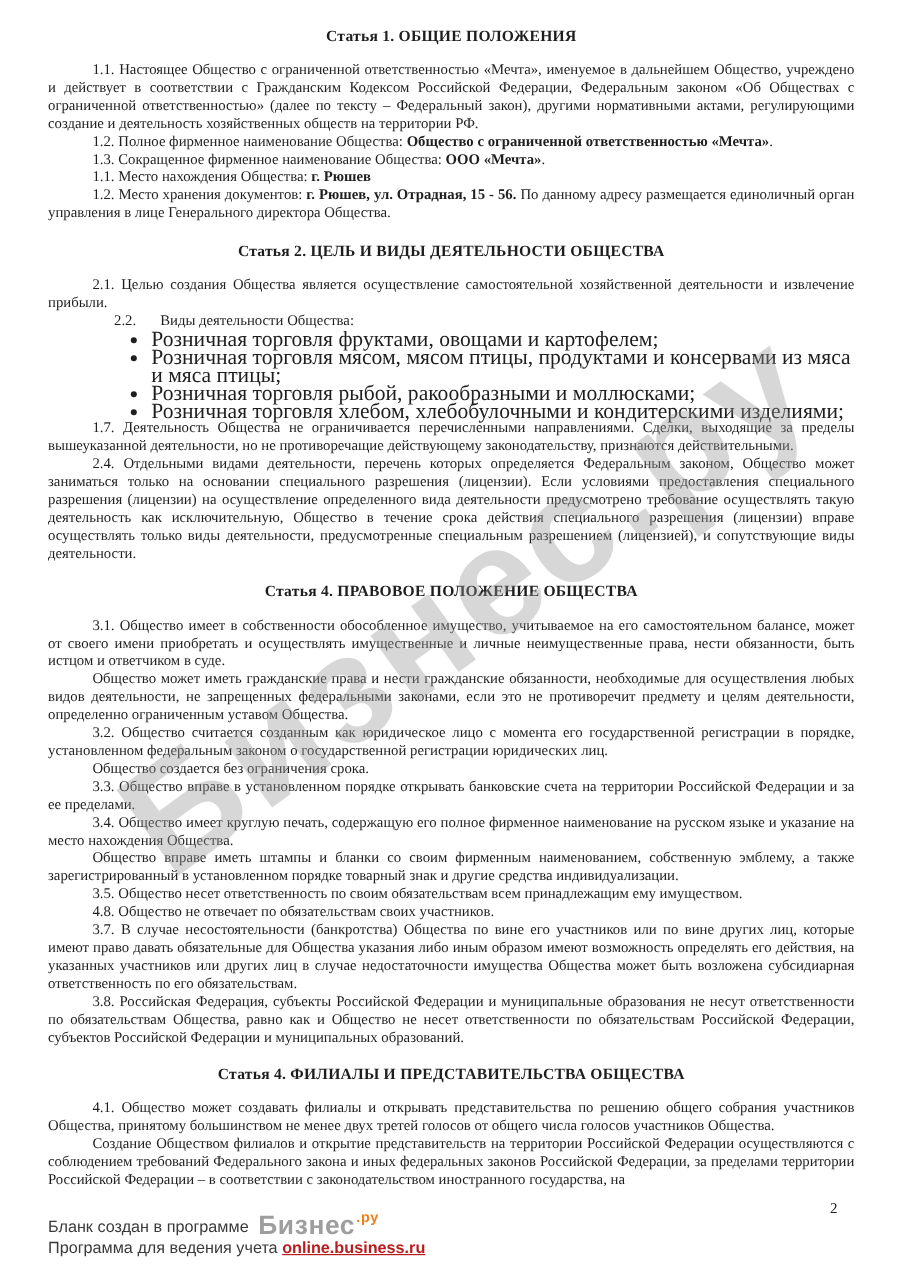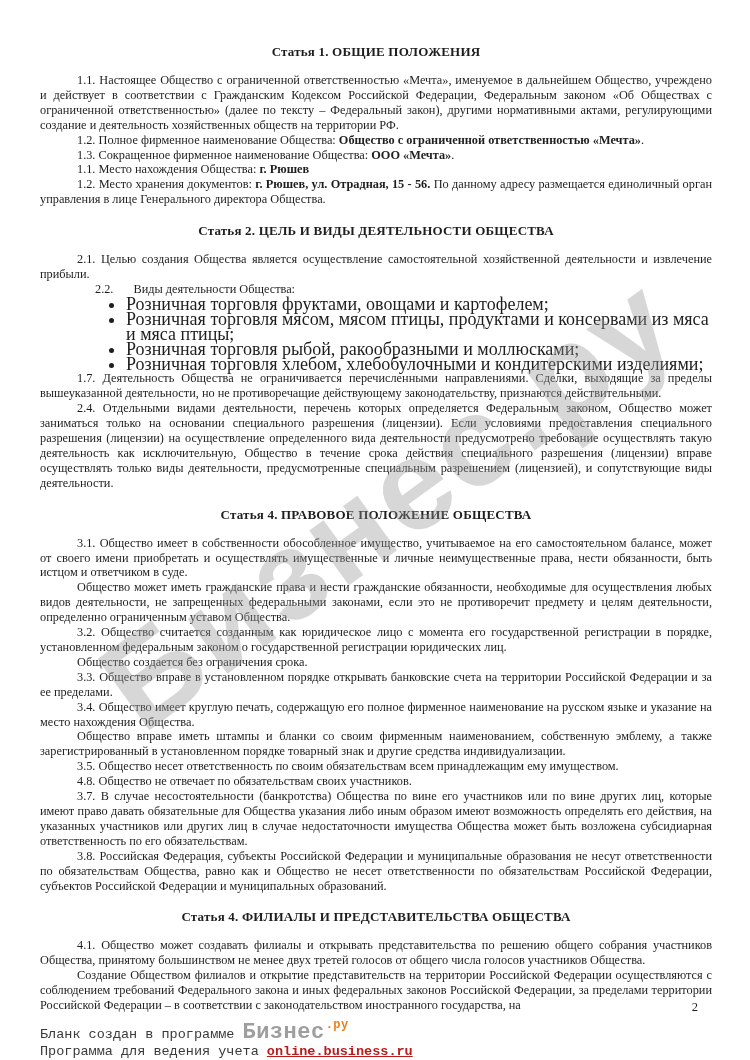--- a/index.html
+++ b/index.html
@@ -7,21 +7,21 @@
     position:relative;
     width:750px;height:1060px;
     background:#ffffff;
     overflow:hidden;
     font-family:"Liberation Serif","DejaVu Serif",serif;
     color:#1e1e1e;
   }
   .content{
     position:relative;
     z-index:1;
-    padding:44px 38px 0 40px;
+    padding:22px 38px 0 40px;
   }
   h2.article{
     font-size:13px;
     font-weight:bold;
     text-align:center;
     margin:16px 0 13px 0;
     letter-spacing:.2px;
   }
   section:first-child h2.article{margin-top:0;}
   p.para{
@@ -60,23 +60,23 @@
     pointer-events:none;
   }
   .page-number{
     position:absolute;
     top:1000px;right:52px;
     font-size:12.5px;
     z-index:1;
   }
   .footer{
     position:absolute;
-    left:40px;bottom:0;
+    left:40px;bottom:12px;
     z-index:1;
-    font-family:Liberation Mono, monospace;
+    font-family:Liberation Sans, sans-serif;
     font-size:13.5px;
     color:#3a3a3a;
   }
   .footer .line1{display:flex;align-items:flex-end;line-height:15px;}
   .footer .created{margin-right:8px;}
   .logo{
     font-weight:bold;
     font-size:22px;
     line-height:18px;
     color:#9e9e9e;

